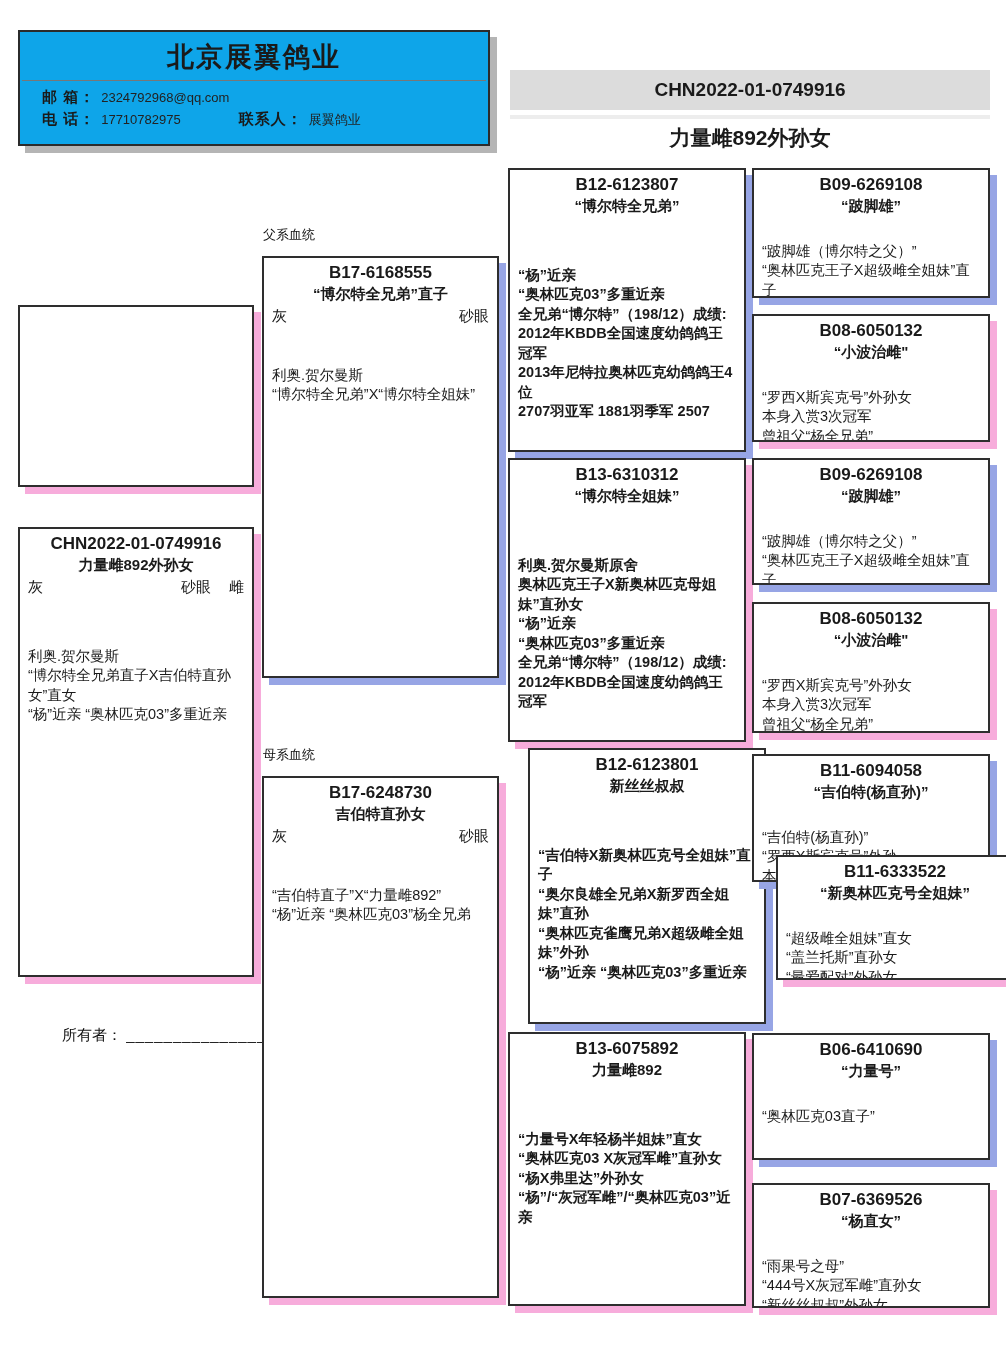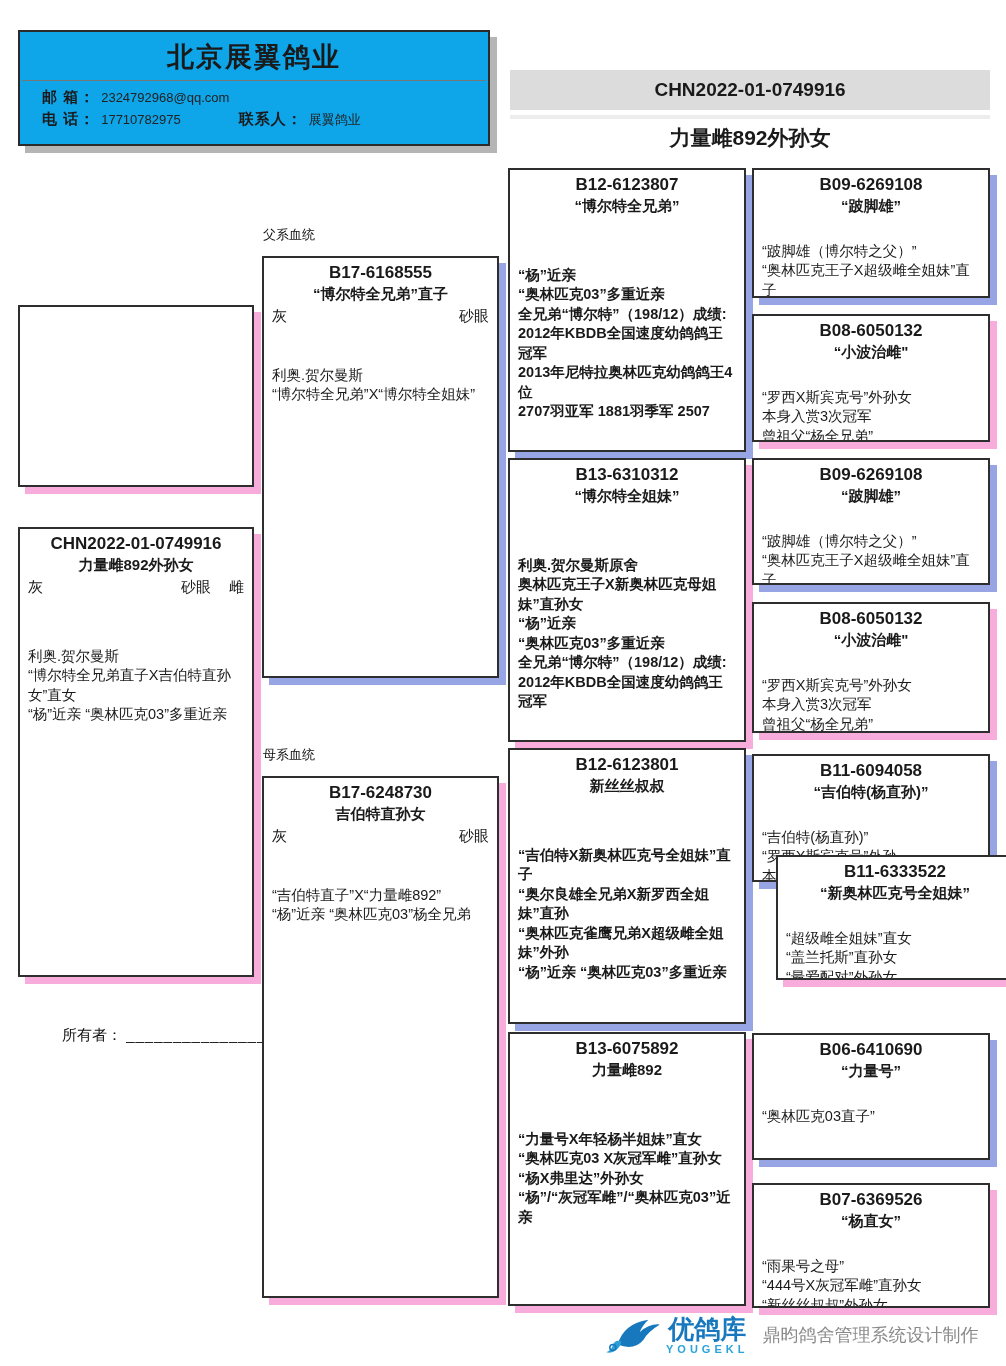--- a/index.html
+++ b/index.html
@@ -132,21 +132,21 @@
   <div class="pbox female" style="left:508px; top:458px; width:238px; height:284px;">
     <div class="ring">B13-6310312</div>
     <div class="pname">“博尔特全姐妹”</div>
     <div class="notes mt-g3">利奥.贺尔曼斯原舍
 奥林匹克王子X新奥林匹克母姐妹”直孙女
 “杨”近亲
 “奥林匹克03”多重近亲
 全兄弟“博尔特”（198/12）成绩:
 2012年KBDB全国速度幼鸽鸽王冠军</div>
   </div>
-  <div class="pbox male" style="left:508px; top:748px; width:238px; height:276px;">
+  <div class="pbox male" style="left:528px; top:748px; width:238px; height:276px;">
     <div class="ring">B12-6123801</div>
     <div class="pname">新丝丝叔叔</div>
     <div class="notes mt-g3">“吉伯特X新奥林匹克号全姐妹”直子
 “奥尔良雄全兄弟X新罗西全姐妹”直孙
 “奥林匹克雀鹰兄弟X超级雌全姐妹”外孙
 “杨”近亲 “奥林匹克03”多重近亲</div>
   </div>
   <div class="pbox female" style="left:508px; top:1032px; width:238px; height:274px;">
     <div class="ring">B13-6075892</div>
     <div class="pname">力量雌892</div>
@@ -202,26 +202,14 @@
     <div class="notes mt-g4">“奥林匹克03直子”</div>
   </div>
   <div class="pbox female" style="left:752px; top:1183px; width:238px; height:125px;">
     <div class="ring">B07-6369526</div>
     <div class="pname">“杨直女”</div>
     <div class="notes mt-g4">“雨果号之母”
 “444号X灰冠军雌”直孙女
 “新丝丝叔叔”外孙女</div>
   </div>
 
-  <div class="footer">
-    <svg class="logo-icon" viewBox="0 0 60 48">
-      <path d="M14 34 Q20 12 46 8 Q39 15 37 21 Q47 12 58 13 Q45 21 41 29 Q31 41 14 34 Z" fill="#1878BE"></path>
-      <path d="M16 36 Q10 44 2 42 Q8 40 9 34 Q12 28 18 31 Z" fill="#2D9FD6"></path>
-      <circle cx="9" cy="37" r="3.2" fill="none" stroke="#1878BE" stroke-width="1.6"></circle>
-    </svg>
-    <div class="logo-text-col">
-      <div class="logo-cn">优鸽库</div>
-      <div class="logo-en">YOUGEKL</div>
-    </div>
-    <div class="credit">鼎昀鸽舍管理系统设计制作</div>
-  </div>
 
 </div>
 
 </body></html>

